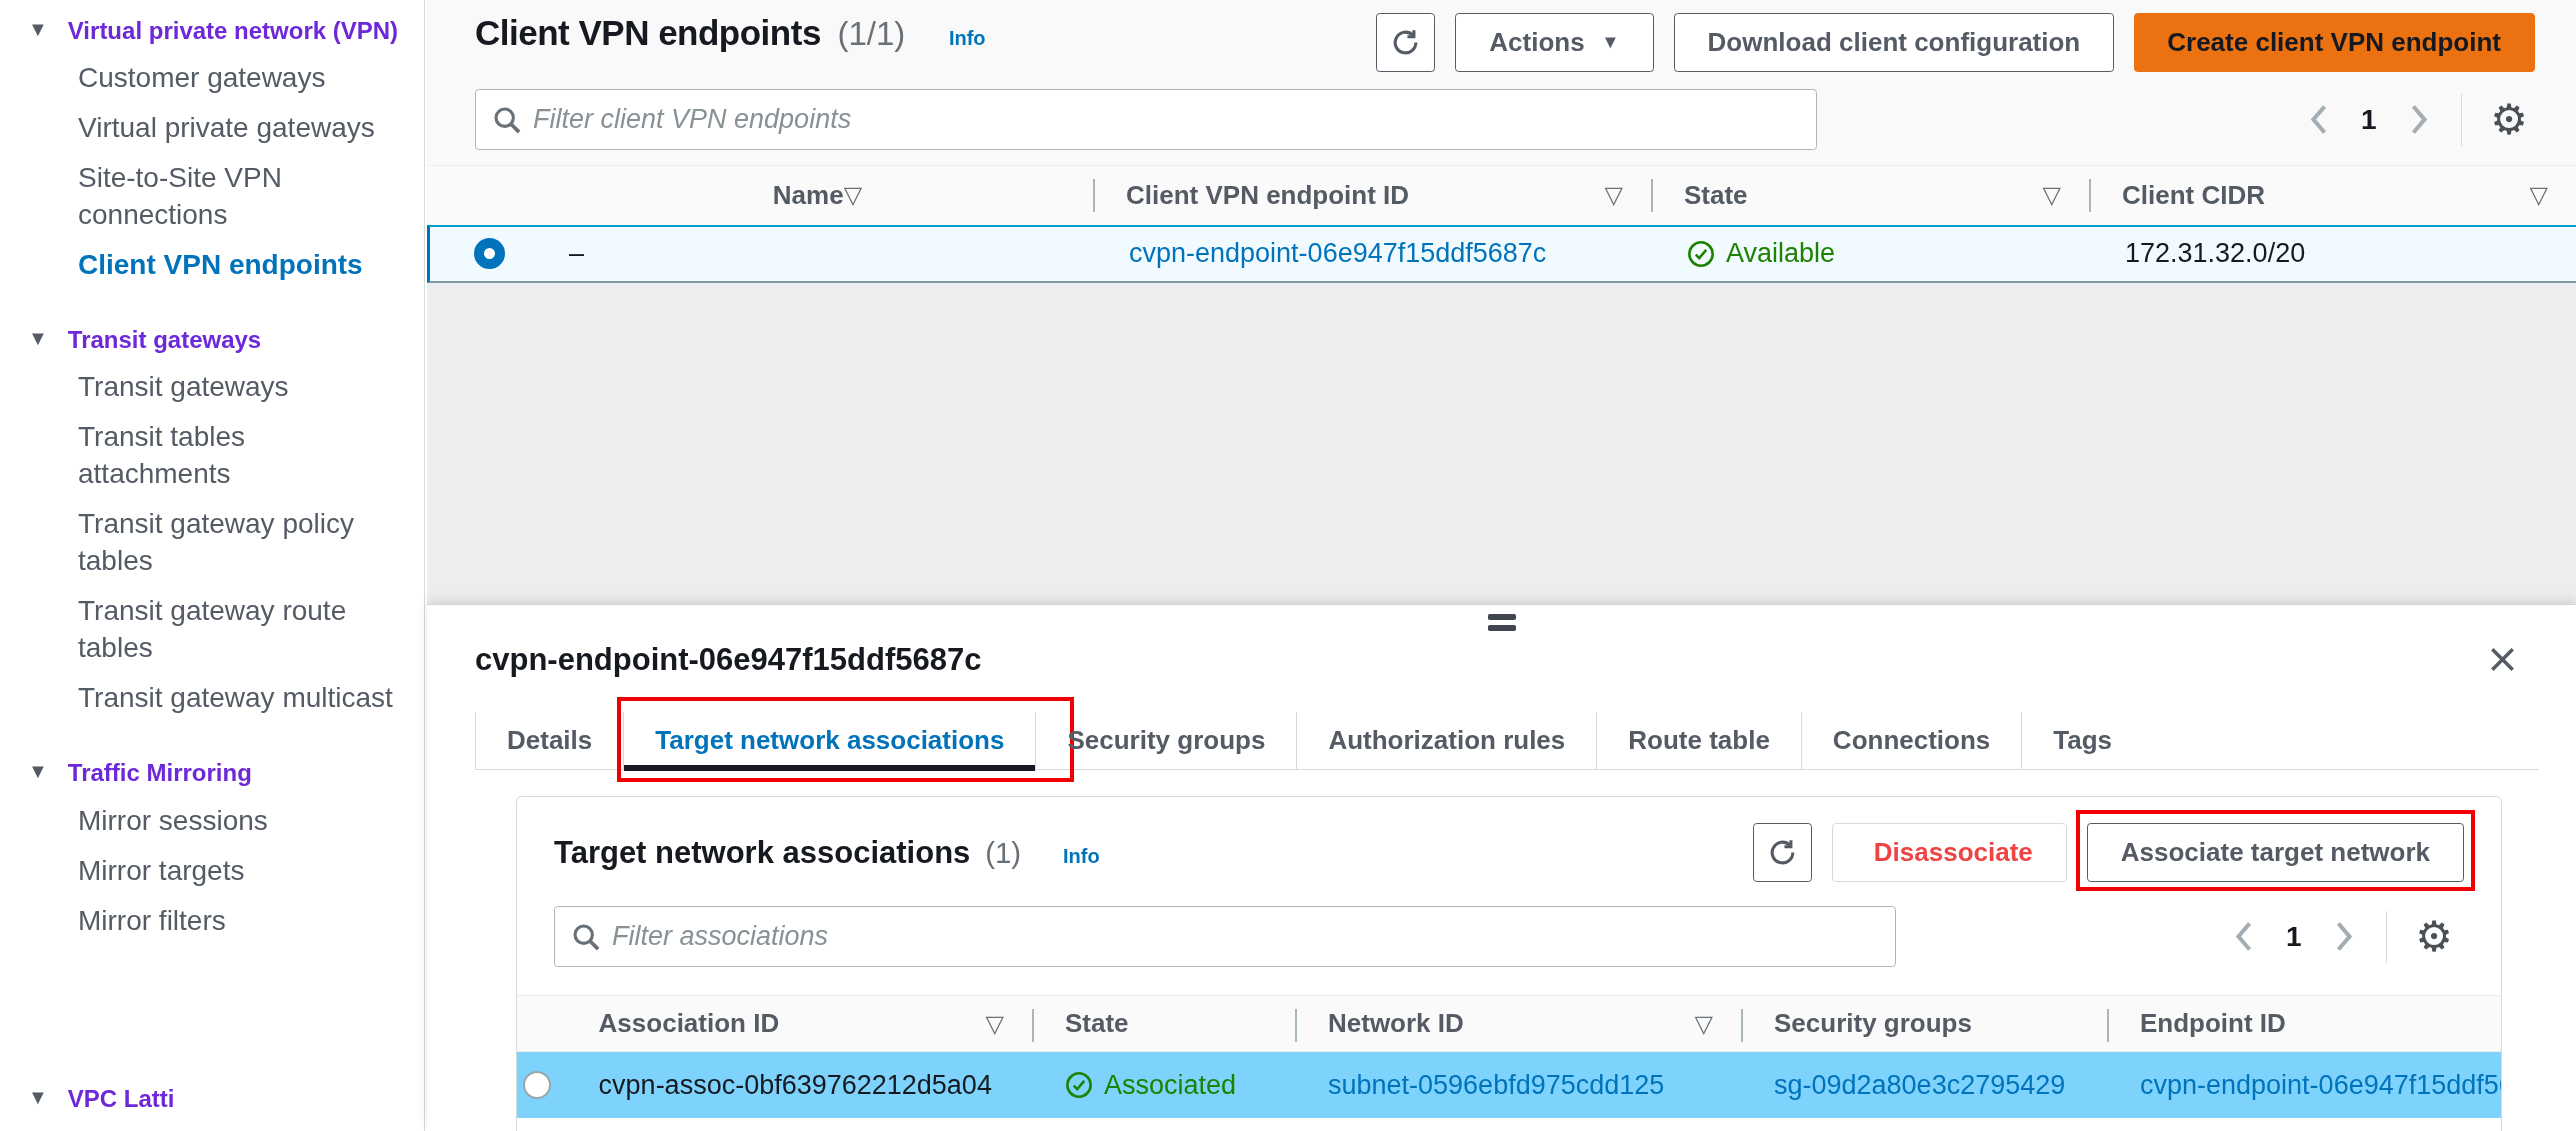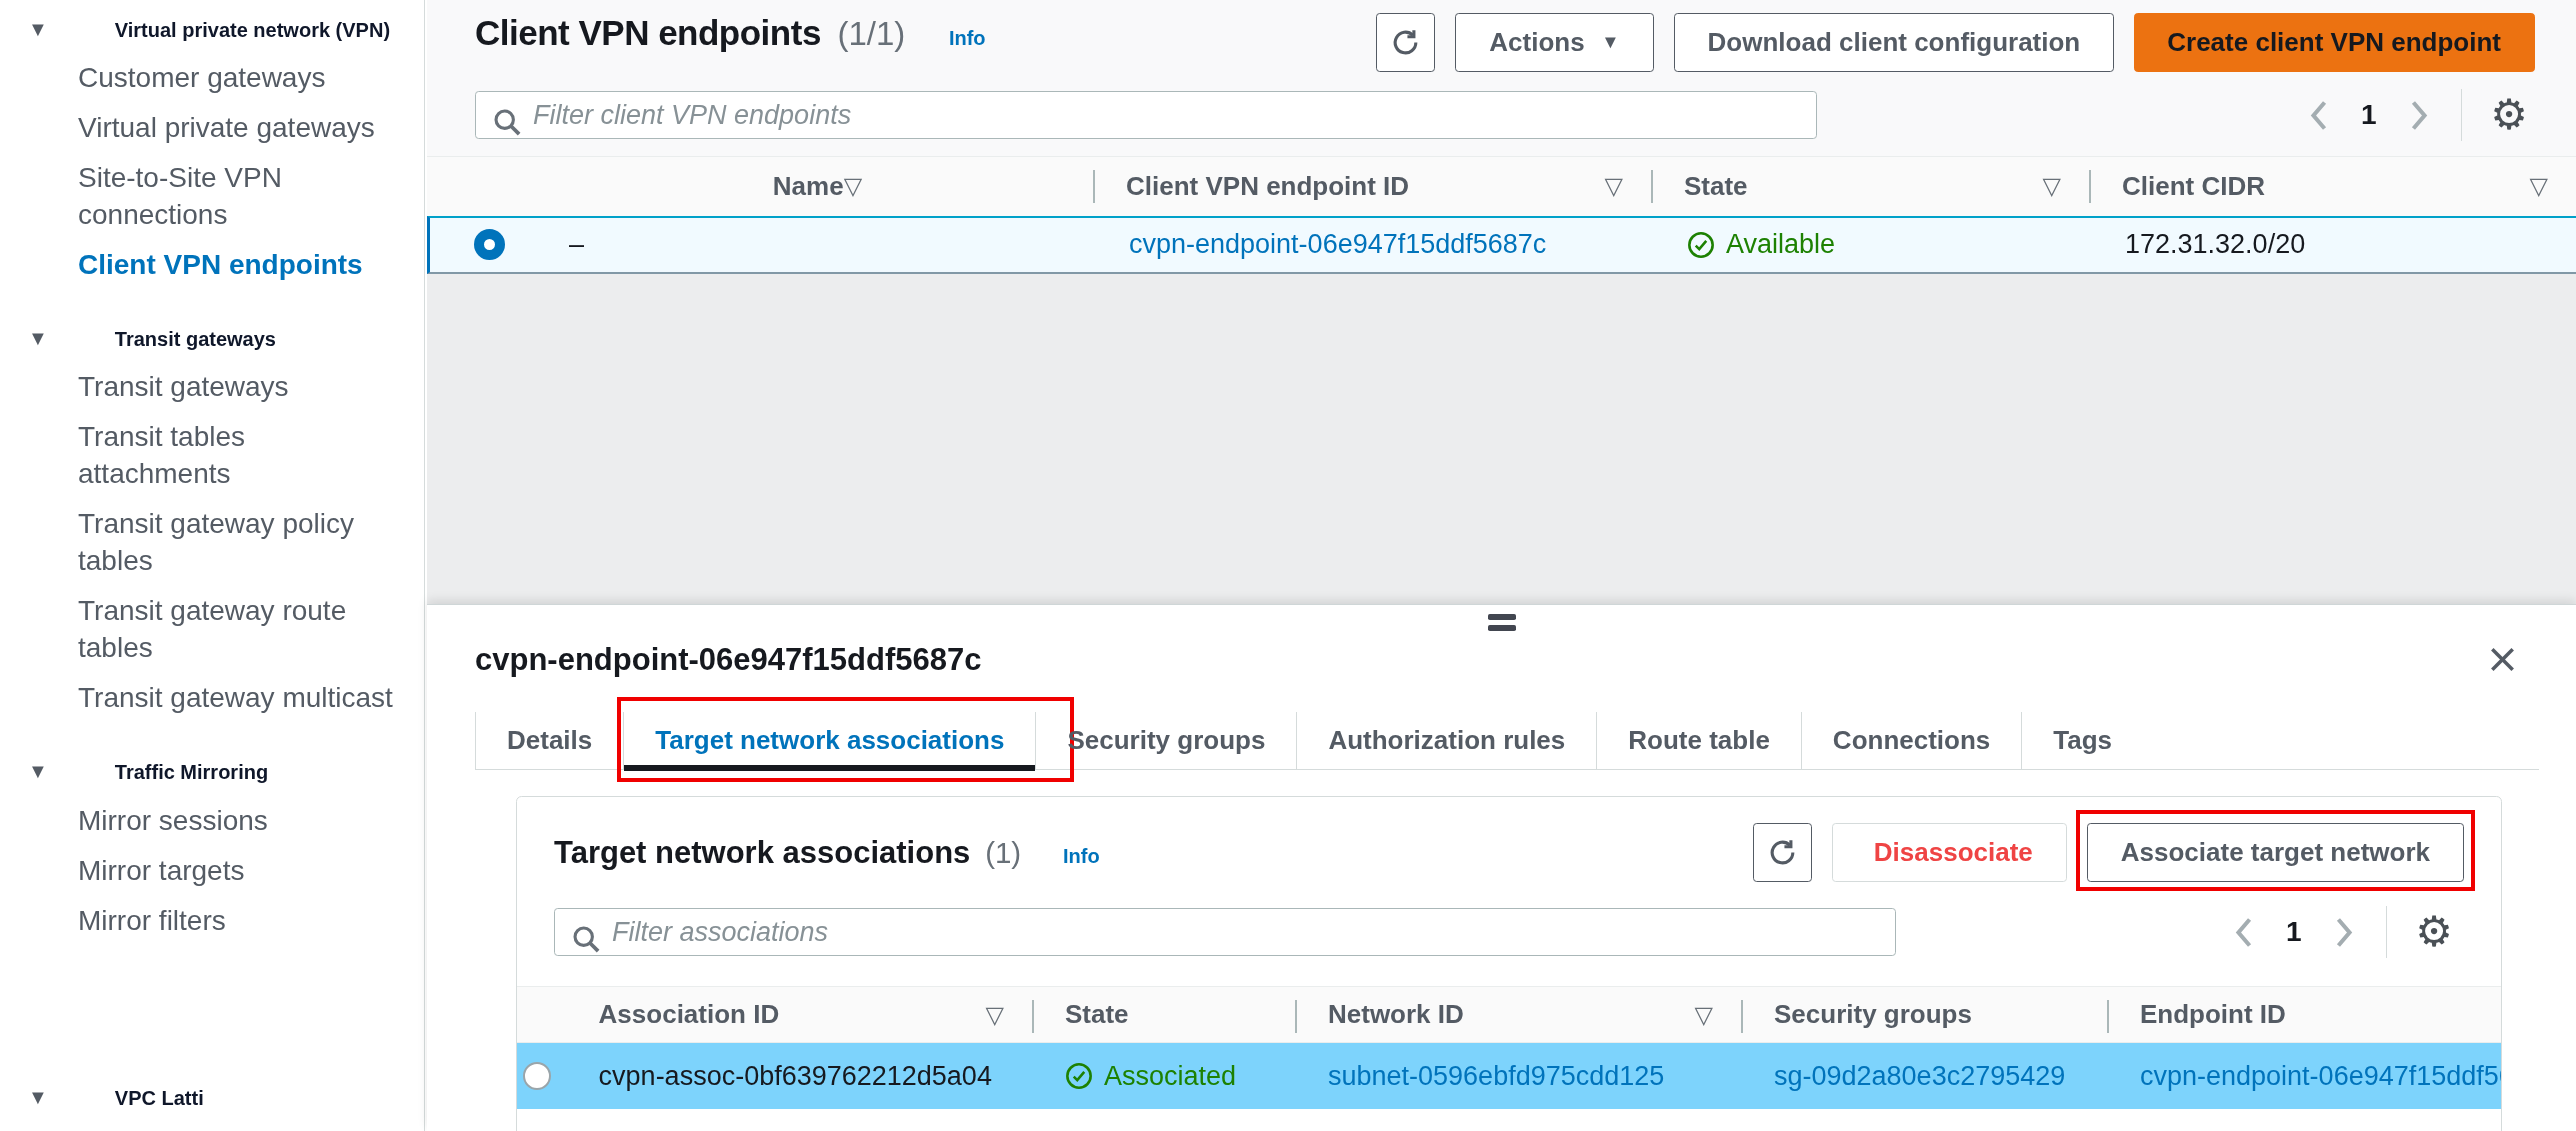--- a/index.html
+++ b/index.html
@@ -6,21 +6,21 @@
   .canvas{position:relative;width:2576px;height:1131px;overflow:hidden;background:#fff;
           font-family:"Liberation Sans","DejaVu Sans",sans-serif;color:#16191f;}
 
   
   .sidebar{position:absolute;left:0;top:0;width:425px;height:100%;background:#fff;
            border-right:1.8px solid #d5dbdb;box-sizing:border-box;padding-top:11px;overflow:hidden;}
   .sec{margin-top:37px;}
   .sec:first-child{margin-top:0;}
   .sec-h{display:flex;align-items:flex-start;gap:20px;padding:0 22px 0 28px;cursor:pointer;}
   .sec-h .tri{font-size:20px;color:#545b64;line-height:37px;flex:0 0 auto;}
-  .sec-label{font-size:20px;line-height:39px;font-weight:700;color:#0f172a;margin-left:47px;}
+  .sec-label{font-size:24px;line-height:39px;font-weight:700;color:#6d28d9;}
   .nav-item{display:block;font-size:28px;line-height:37px;color:#545b64;text-decoration:none;
             padding:0 22px 0 78px;margin-top:13px;cursor:pointer;}
   .nav-item:first-of-type{margin-top:9.2px;}
   .nav-item.active{color:#0073bb;font-weight:700;}
   .sec.clipped{margin-top:140px;}
 
   
   .main{position:absolute;left:427px;top:0;right:0;bottom:0;background:#ecedee;}
   .top-chrome{background:#f9f9fa;}
 
@@ -36,21 +36,21 @@
        align-items:center;gap:16.6px;cursor:pointer;font-family:inherit;white-space:nowrap;text-align:center;}
   .btn.primary{background:#ec7211;border-color:#ec7211;color:#16191f;padding-left:32px;}
   .btn.disabled{border-color:#d5dbdb;color:#ef4444;cursor:default;padding-left:41px;}
   .btn .caret{font-size:18.5px;line-height:1;}
   .icon-btn{width:59px;height:59px;box-sizing:border-box;border:1.8px solid #545b64;border-radius:3.7px;
             background:#fff;display:inline-flex;align-items:center;justify-content:center;cursor:pointer;padding:0;}
 
   .filter-row{display:flex;align-items:center;justify-content:space-between;
               padding:11px 37px 14.8px 48px;}
   .search{position:relative;width:1342px;}
-  .search input{width:100%;height:48px;box-sizing:border-box;border:1.8px solid #aab7b8;border-radius:3.7px;
+  .search input{width:100%;height:61px;box-sizing:border-box;border:1.8px solid #aab7b8;border-radius:3.7px;
                 background:#fff;padding:0 18.5px 0 57px;font-size:27px;font-family:inherit;color:#16191f;}
   .search input::placeholder{font-style:italic;color:#879196;}
   .search .mag{position:absolute;left:16.6px;top:15.7px;}
   .pager{display:flex;align-items:center;gap:28px;padding-right:11px;}
   .pg-btn{background:none;border:none;padding:0;cursor:pointer;display:flex;align-items:center;}
   .pnum{font-size:28px;font-weight:700;color:#16191f;}
   .vdiv{width:1.8px;height:52px;background:#d5dbdb;}
   .gear{font-size:42px;color:#4a5056;line-height:1;background:none;border:none;cursor:pointer;padding:0;}
 
   

